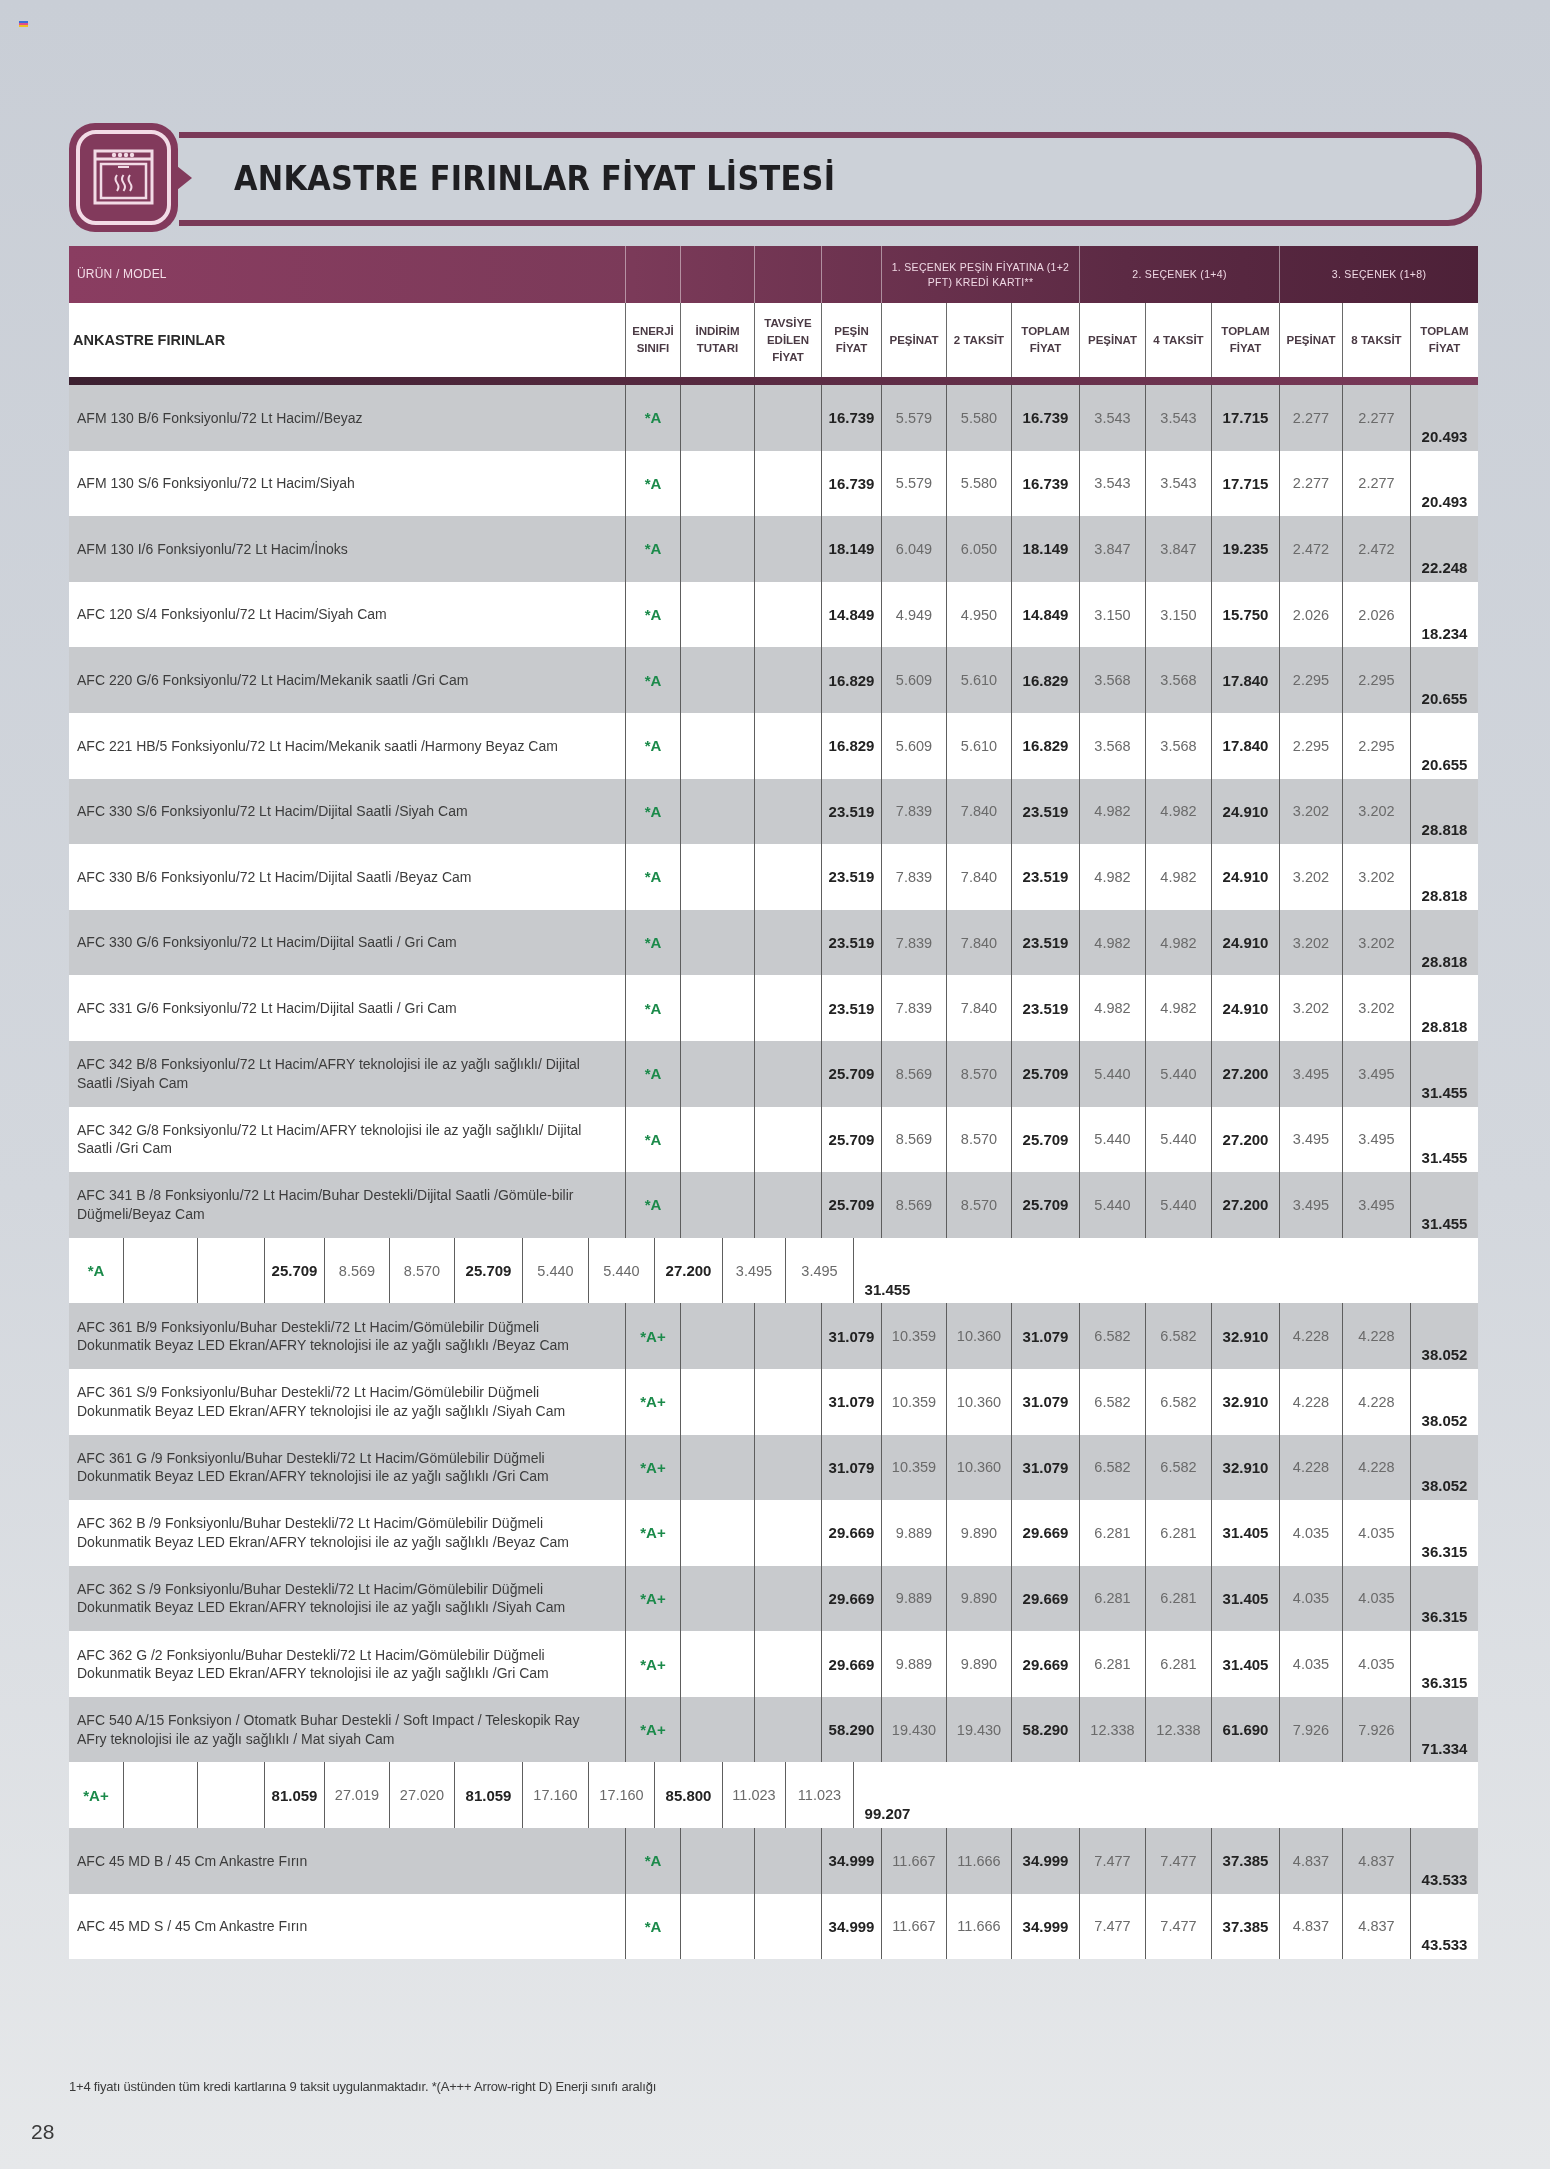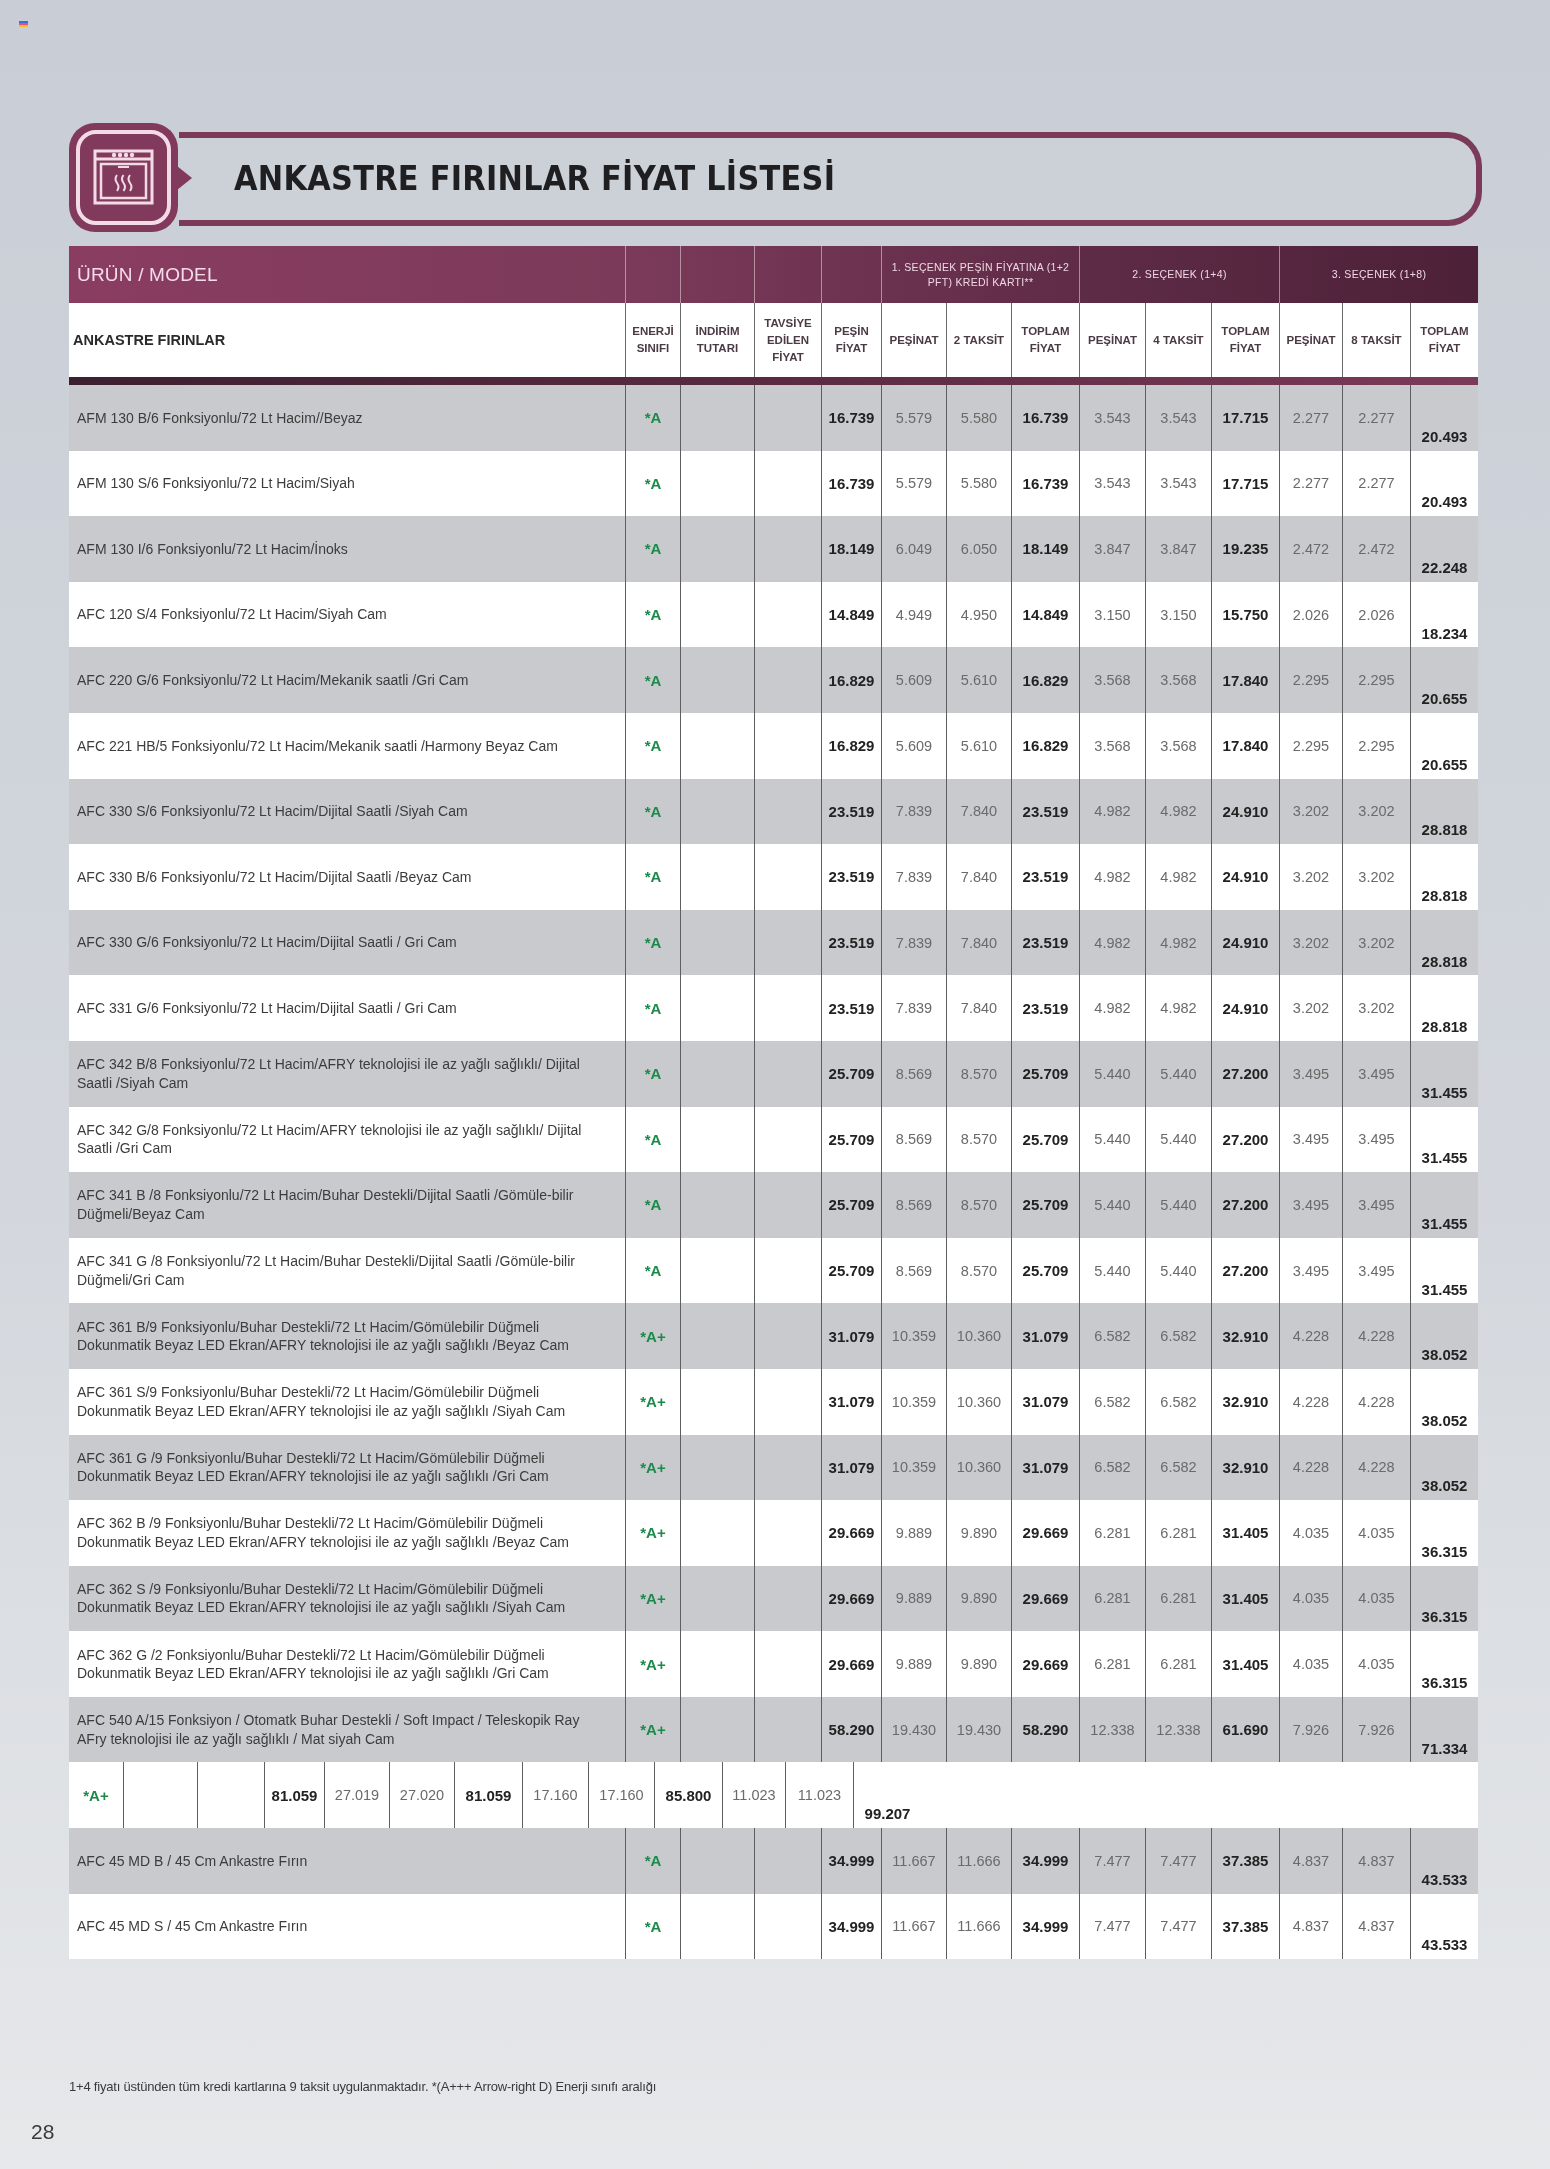--- a/index.html
+++ b/index.html
@@ -45,21 +45,21 @@
   
   .table { position: absolute; left: 69px; top: 246px; width: 1409px; }
   .hdr-top {
     position: relative; height: 57px;
     background: linear-gradient(90deg, #8a3d61 0%, #7b3a59 40%, #5c2a44 75%, #4d2138 100%);
     display: flex;
   }
   .hdr-top .cell { border-right: 1px solid rgba(255,255,255,0.45); height: 100%; }
   .hdr-top .cell:last-child { border-right: none; }
   .hdr-top .model-label {
-    color: #f3dde8; font-size: 19px; padding-left: 8px; line-height: 57px; letter-spacing: 0.2px;
+    color: #f3dde8; font-size: 12px; padding-left: 8px; line-height: 57px; letter-spacing: 0.2px;
   }
   .hdr-top .group-label {
     color: #efd8e4; font-size: 10.5px; text-align: center; line-height: 15px;
     display: flex; align-items: center; justify-content: center; letter-spacing: 0.3px;
   }
   .hdr-sub { display: flex; height: 74px; background: #fff; }
   .hdr-sub .cell {
     border-right: 1px solid #6a6a6a; display: flex; align-items: center; justify-content: center;
     text-align: center; font-size: 11.5px; font-weight: bold; color: #4a3a44; line-height: 17px;
   }
@@ -353,21 +353,20 @@
         <div class="cell w-c2">8.570</div>
         <div class="cell w-c3 bold">25.709</div>
         <div class="cell w-c4">5.440</div>
         <div class="cell w-c5">5.440</div>
         <div class="cell w-c6 bold">27.200</div>
         <div class="cell w-c7">3.495</div>
         <div class="cell w-c8">3.495</div>
         <div class="cell w-c9 bold">31.455</div>
       </div>
       <div class="row">
-        <div class="cell w-model model">AFC 341 G /8 Fonksiyonlu/72 Lt Hacim/Buhar Destekli/Dijital Saatli /Gömüle-bilir Düğmeli/Gri Cam</div>
         <div class="cell w-en energy">*A</div>
         <div class="cell w-ind"></div>
         <div class="cell w-tav"></div>
         <div class="cell w-pes bold">25.709</div>
         <div class="cell w-c1">8.569</div>
         <div class="cell w-c2">8.570</div>
         <div class="cell w-c3 bold">25.709</div>
         <div class="cell w-c4">5.440</div>
         <div class="cell w-c5">5.440</div>
         <div class="cell w-c6 bold">27.200</div>

